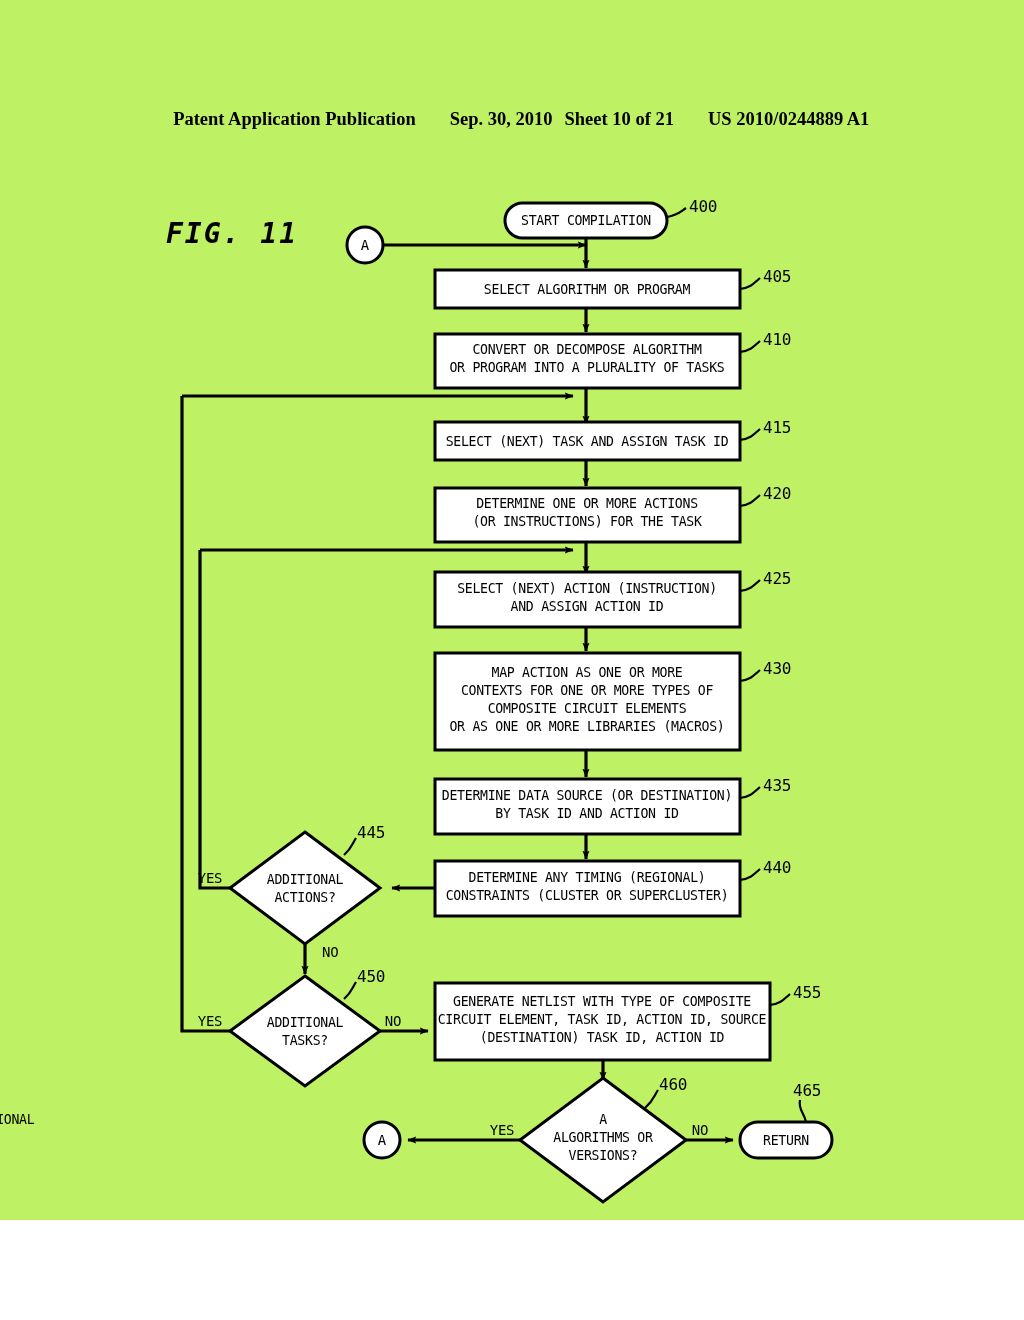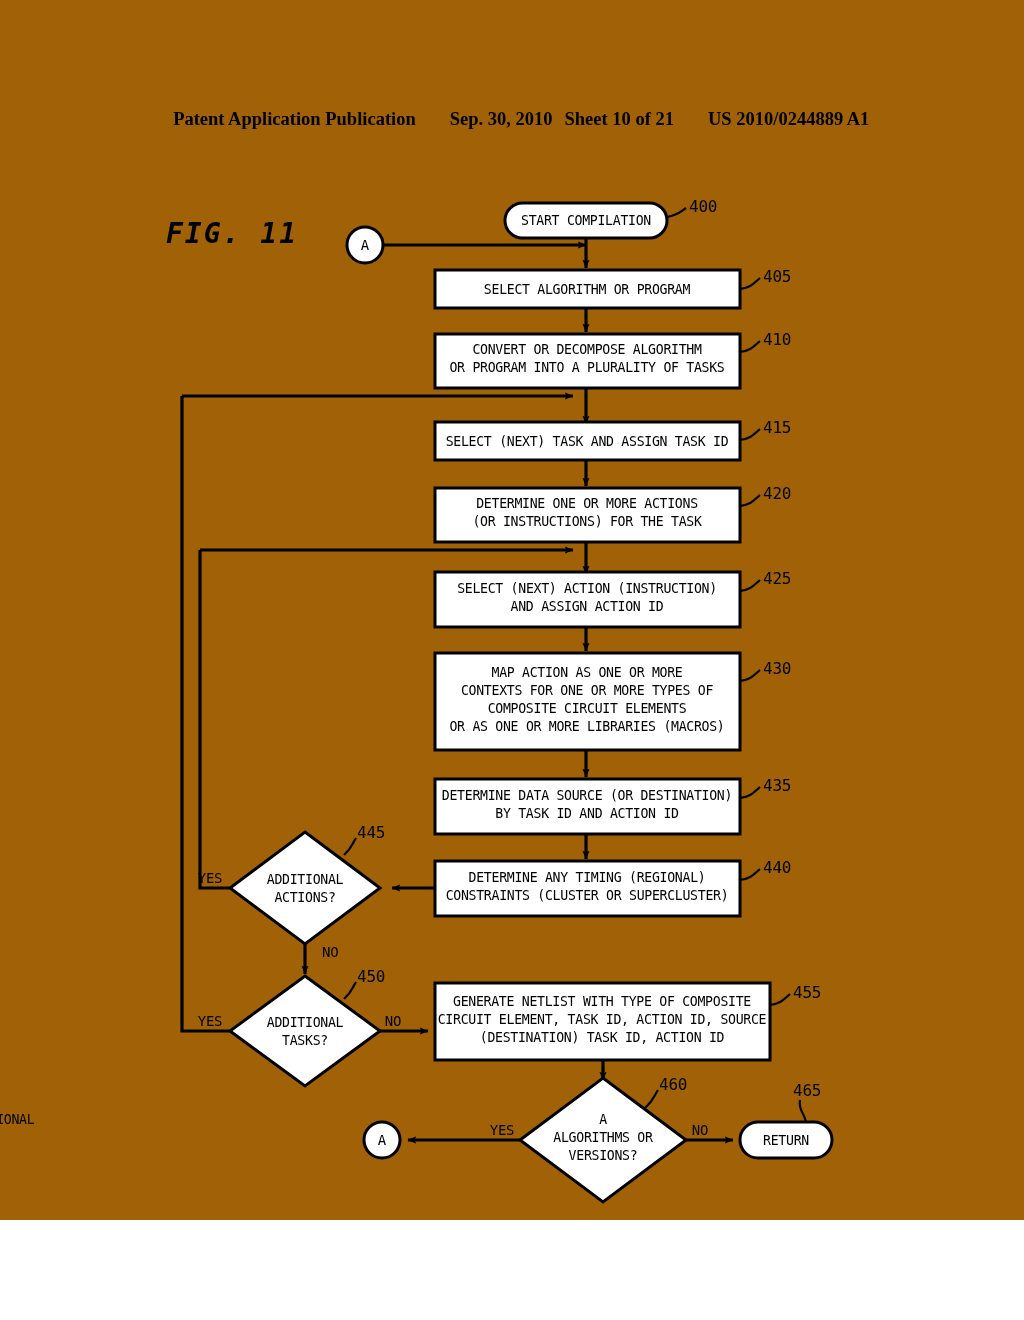--- a/index.html
+++ b/index.html
@@ -12,21 +12,21 @@
     height: 1320px;
     position: relative;
     font-family: "Liberation Sans", sans-serif;
     overflow: hidden;
   }
   #page {
     position: absolute;
     left: 0; top: 0;
     width: 1024px;
     height: 1220px;
-    background: #a16207;
+    background: #bef264;
   }
   .hdr {
     position: absolute;
     top: 88px;
     left: 0;
     width: 1024px;
     text-align: center;
     font-family: "Liberation Serif", serif;
     font-weight: bold;
     font-size: 18.5px;

